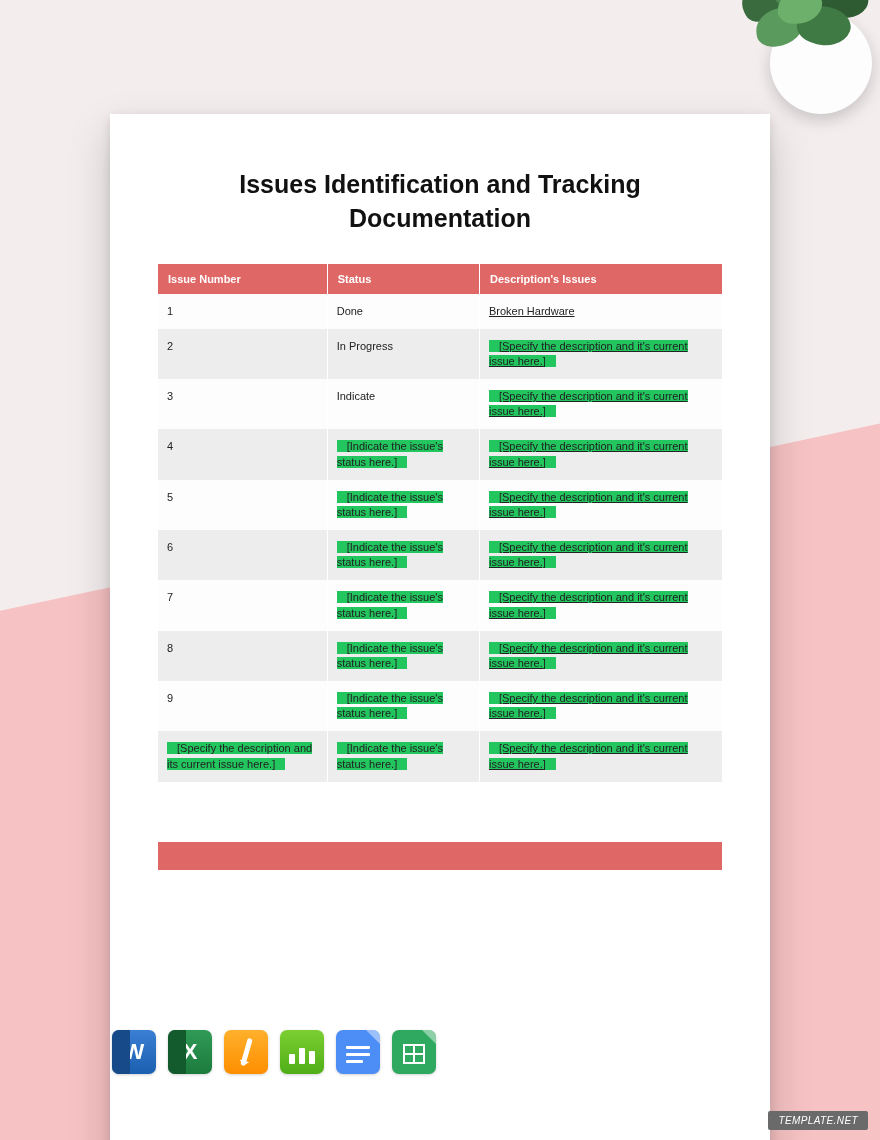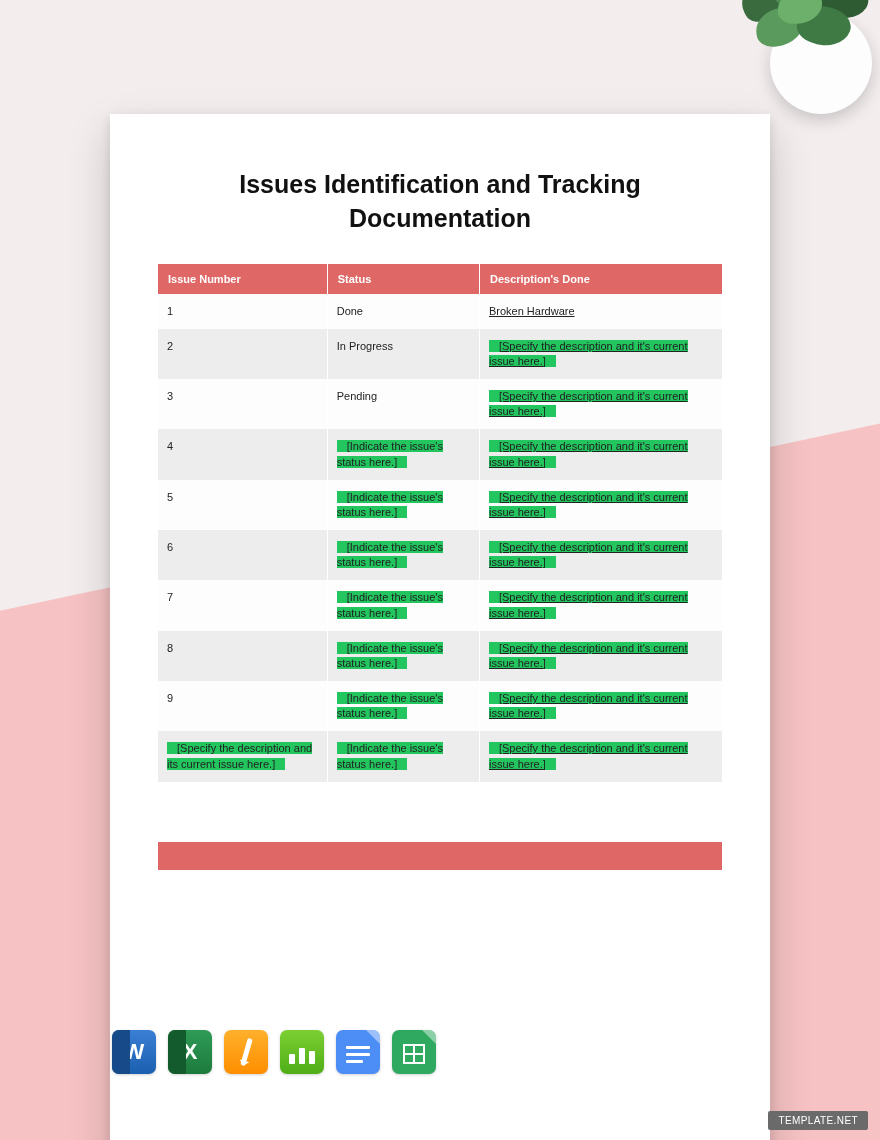--- a/index.html
+++ b/index.html
@@ -155,21 +155,21 @@
   .numbers .bars i:nth-child(1){height:45%}
   .numbers .bars i:nth-child(2){height:75%}
   .numbers .bars i:nth-child(3){height:60%}
   .pages .pen{
     width:5px;height:28px;background:#fff;border-radius:2px;position:relative;transform:rotate(16deg);
   }
   .pages .pen::after{content:"";position:absolute;bottom:-5px;left:-2px;border:5px solid transparent;border-top-color:#fff}
   .watermark{
     position:absolute;right:12px;bottom:10px;z-index:4;
     background:#6a6a6a;color:#fff;font-size:10px;letter-spacing:.4px;
-    padding:4px 10px;border-radius:2px;font-family:Arial,sans-serif;
+    padding:4px 10px;border-radius:2px;font-family:Arial,sans-serif;font-style:italic;
   }
 </style>
 </head>
 <body>
 
 <div class="bg-bottom"></div>
 
 <div class="plant">
   <div class="pot"></div>
   <div class="leaf" style="left:20px;top:8px;width:50px;height:40px;background:#3a6b3e;transform:rotate(-28deg)"></div>
@@ -181,37 +181,37 @@
 </div>
 
 <div class="paper">
   <h1 class="doc-title">Issues Identification and Tracking Documentation</h1>
 
   <table class="issues">
     <thead>
       <tr>
         <th class="col-num">Issue Number</th>
         <th class="col-stat">Status</th>
-        <th class="col-desc">Description's Done</th>
+        <th class="col-desc">Description's Issues</th>
       </tr>
     </thead>
     <tbody id="issues-body">
         <tr>
           <td class="col-num">1</td>
           <td class="col-stat">Done</td>
           <td class="col-desc">Broken Hardware</td>
         </tr>
         <tr>
           <td class="col-num">2</td>
           <td class="col-stat">In Progress</td>
           <td class="col-desc"><span class="hl">[Specify the description and it's current issue here.]</span></td>
         </tr>
         <tr>
           <td class="col-num">3</td>
-          <td class="col-stat">Pending</td>
+          <td class="col-stat">Indicate</td>
           <td class="col-desc"><span class="hl">[Specify the description and it's current issue here.]</span></td>
         </tr>
         <tr>
           <td class="col-num">4</td>
           <td class="col-stat"><span class="hl">[Indicate the issue's status here.]</span></td>
           <td class="col-desc"><span class="hl">[Specify the description and it's current issue here.]</span></td>
         </tr>
         <tr>
           <td class="col-num">5</td>
           <td class="col-stat"><span class="hl">[Indicate the issue's status here.]</span></td>

